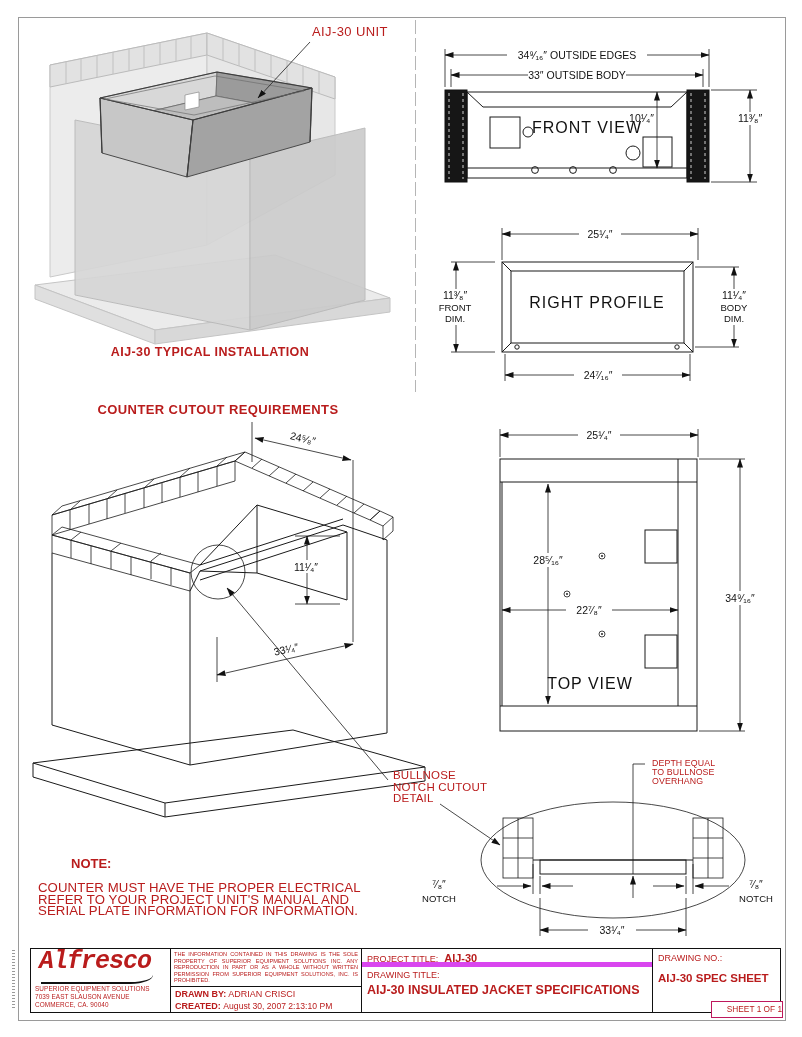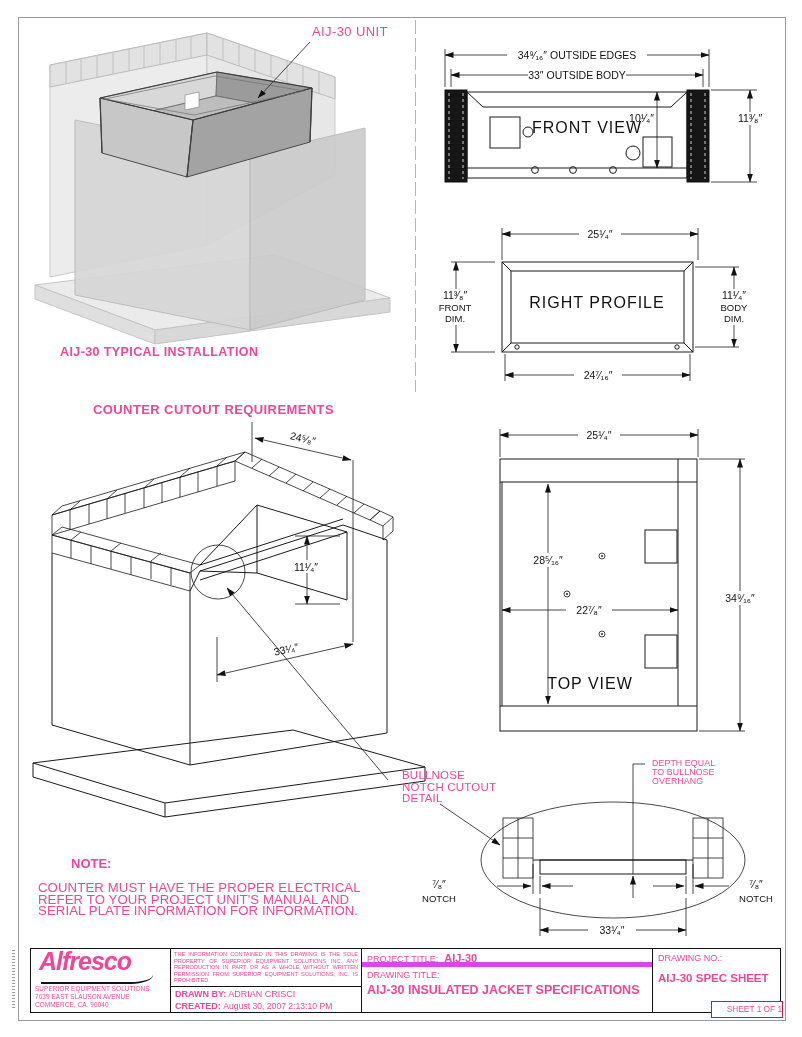--- a/index.html
+++ b/index.html
@@ -1,45 +1,45 @@
 <!DOCTYPE html>
 <html><head>
 <meta charset="utf-8">
 <style>
   html,body{margin:0;padding:0;background:#fff;}
   .sheet{position:relative;width:802px;height:1037px;background:#fff;overflow:hidden;
-         font-family:"Liberation Sans",sans-serif;color:#ec4899;}
+         font-family:"Liberation Sans",sans-serif;color:#b91c1c;}
   .abs{position:absolute;}
   .frame{left:18px;top:17px;width:766px;height:1002px;border:1px solid #9a9a9a;}
   .vdivider{left:415px;top:20px;width:1px;height:372px;
             background:repeating-linear-gradient(to bottom,#b5b5b5 0 14px,transparent 14px 18px);}
   .vmicro{left:12px;top:950px;width:3px;height:58px;
           background:repeating-linear-gradient(to bottom,#9a9a9a 0 1.5px,transparent 1.5px 3px);}
-  .caption{font-weight:bold;font-size:12.5px;letter-spacing:.4px;text-align:left;}
+  .caption{font-weight:bold;font-size:12.5px;letter-spacing:.4px;text-align:center;}
   .callout{font-size:11.5px;line-height:11.5px;letter-spacing:.2px;}
   .smallcallout{font-size:8.8px;line-height:9px;letter-spacing:.1px;}
   .unitlabel{font-size:13px;letter-spacing:.4px;}
   .note-head{font-weight:bold;font-size:13px;margin-left:33px;}
   .note-body{font-size:13.2px;line-height:11.6px;letter-spacing:.1px;white-space:nowrap;}
   svg text{font-family:"Liberation Sans",sans-serif;fill:#111;}
   .dimt{font-size:10.5px;}
   .dimt2{font-size:9.5px;}
   .vtitle{font-size:16px;letter-spacing:1px;}
   .ln{stroke:#1a1a1a;stroke-width:1;fill:none;}
   .lnw{stroke:#1a1a1a;stroke-width:1;fill:#fff;}
   .dm{stroke:#1a1a1a;stroke-width:.8;fill:none;}
   .tile{stroke:#1a1a1a;stroke-width:.8;fill:none;}
   
   .tb{left:30px;top:948px;width:751px;height:65px;border:1px solid #111;box-sizing:border-box;background:#fff;}
   .tb .cell{position:absolute;top:0;height:100%;border-right:1px solid #111;box-sizing:border-box;}
   .tb .c1{left:0;width:140px;}
   .tb .c2{left:140px;width:191px;}
   .tb .c3{left:331px;width:291px;}
   .tb .c4{left:622px;width:129px;border-right:none;}
-  .logo{font-family:Liberation Sans, sans-serif;font-style:italic;font-weight:bold;font-size:25px;
+  .logo{font-family:Liberation Mono, monospace;font-style:italic;font-weight:bold;font-size:25px;
         letter-spacing:-1px;position:absolute;left:8px;top:-2px;}
   .logo-swash{position:absolute;left:10px;top:26px;width:112px;height:7px;
               border-bottom:2px solid #111;border-radius:0 0 60%/300% 0;}
   .addr{position:absolute;left:4px;top:36px;font-size:6.4px;line-height:8.2px;letter-spacing:.1px;}
   .legal{position:absolute;left:0;top:0;width:100%;height:38px;border-bottom:1px solid #111;
          box-sizing:border-box;padding:2px 3px;font-size:5.6px;line-height:6.6px;text-align:justify;}
   .drawnrow{position:absolute;left:0;top:38px;width:100%;padding:2px 4px;box-sizing:border-box;
             font-size:9px;line-height:11.5px;white-space:nowrap;}
   .b{font-weight:bold;}
   .ptrow{position:absolute;left:0;top:0;width:100%;height:18px;border-bottom:5px solid #d946ef;
@@ -382,21 +382,21 @@
     </g>
     <g>
       <line class="dm" x1="155" y1="146" x2="155" y2="184"></line>
       <line class="dm" x1="301" y1="146" x2="301" y2="184"></line>
       <line class="dm" x1="155" y1="178" x2="301" y2="178" marker-start="url(#arw)" marker-end="url(#arw)"></line>
       <rect class="wbg" x="203" y="171.5" width="48" height="13" fill="#fff"></rect>
       <text class="dimt" x="227" y="182" text-anchor="middle">33¹⁄₄″</text>
     </g>
     <line class="dm" x1="55" y1="52" x2="115" y2="93" marker-end="url(#arw)"></line>
   </svg>
-  <div class="abs callout" style="left:402px;top:770px">
+  <div class="abs callout" style="left:393px;top:770px">
     <div>BULLNOSE</div>
     <div>NOTCH CUTOUT</div>
     <div>DETAIL</div>
   </div>
   <div class="abs smallcallout" style="left:652px;top:759px">
     <div>DEPTH EQUAL</div>
     <div>TO BULLNOSE</div>
     <div>OVERHANG</div>
   </div>
 

